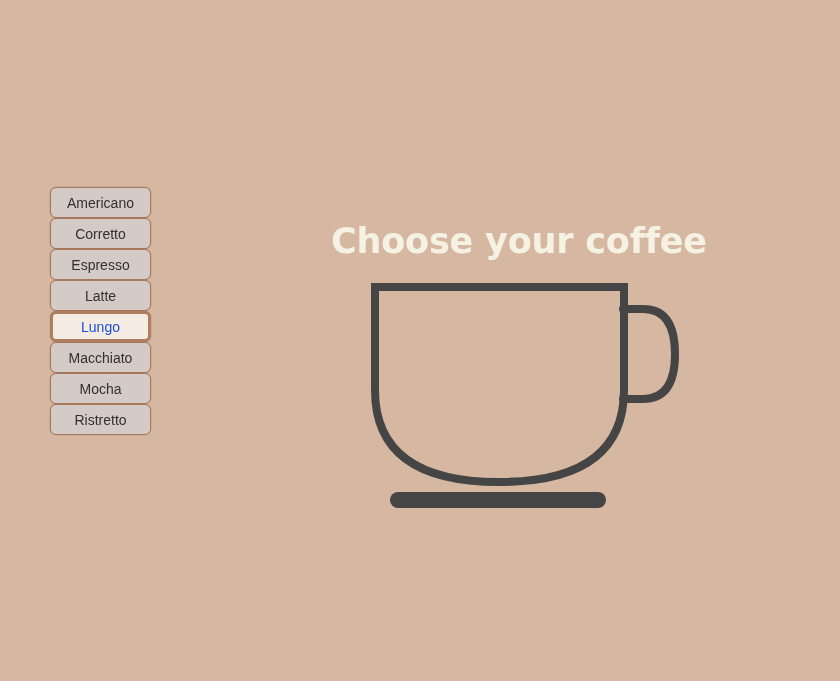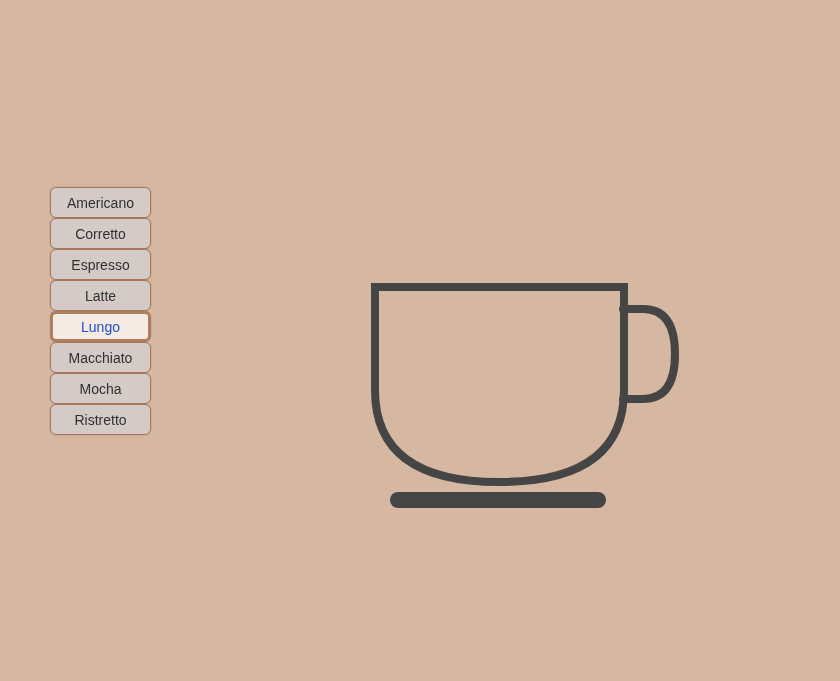--- a/index.html
+++ b/index.html
@@ -86,20 +86,21 @@
       <button class="coffee-btn">Americano</button>
       <button class="coffee-btn">Corretto</button>
       <button class="coffee-btn">Espresso</button>
       <button class="coffee-btn">Latte</button>
       <button class="coffee-btn selected">Lungo</button>
       <button class="coffee-btn">Macchiato</button>
       <button class="coffee-btn">Mocha</button>
       <button class="coffee-btn">Ristretto</button>
     </div>
 
+  <div id="page-title">Choose your coffee</div>
 
   <div id="cup-illustration">
     <svg width="340" height="250" viewBox="0 0 340 250" xmlns="http://www.w3.org/2000/svg">
 
       <path d="M 268 39 L 288 39 Q 320 39 320 84 Q 320 129 288 129 L 268 129" fill="none" stroke="#454545" stroke-width="8" stroke-linecap="round" stroke-linejoin="round"></path>
 
       <path d="M 20 17 L 20 120 Q 20 212 144 212 Q 269 212 269 120 L 269 17 Z" fill="none" stroke="#454545" stroke-width="8" stroke-linecap="square" stroke-linejoin="miter"></path>
 
       <line x1="43" y1="230" x2="243" y2="230" stroke="#454545" stroke-width="16" stroke-linecap="round"></line>
     </svg>

